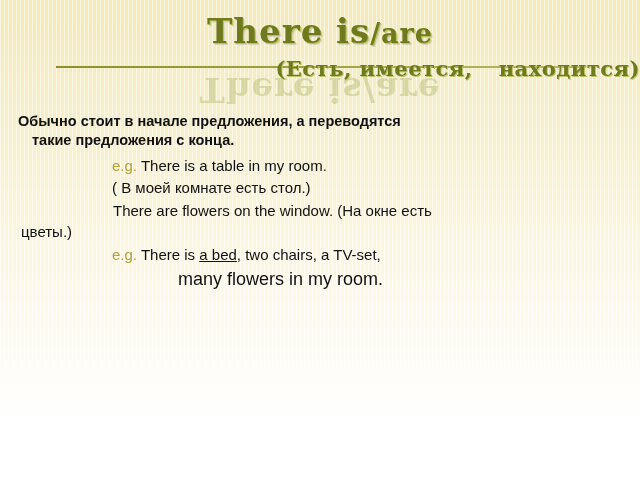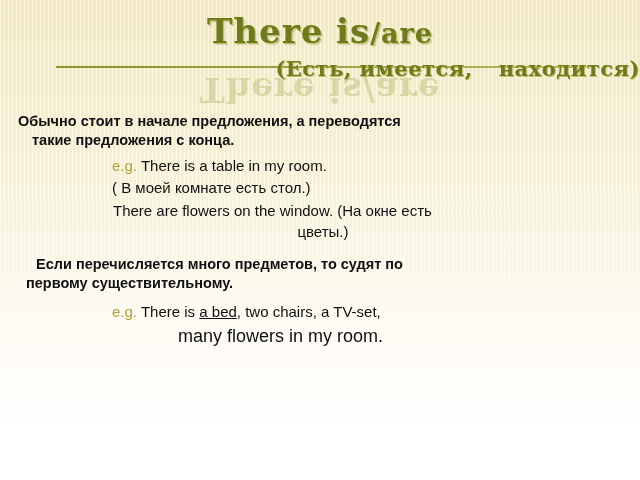--- a/index.html
+++ b/index.html
@@ -120,21 +120,20 @@
   .flow-wrap {
     font-size: 15px;
     line-height: 1.45;
     margin: 1px;
     padding-left: 94px;
   }
   .flow-wrap .cont {
     display: block;
     margin-left: -94px;
     padding-left: 2px;
-    text-align: center;
   }
   .rule-note {
     font-weight: bold;
     font-size: 14.5px;
     line-height: 1.3;
     margin: 12px 0 8px 0;
     padding-left: 18px;
   }
   .rule-note .l2 {
     display: block;
@@ -183,24 +182,20 @@
 
     <p class="example">
       <span>( В моей комнате есть стол.)</span>
     </p>
 
     <p class="flow-wrap">
       <span>There are flowers on the window. (На окне есть</span>
       <span class="cont">цветы.)</span>
     </p>
 
-    <p class="rule-note">
-      <span> Если перечисляется много предметов, то судят по</span>
-      <span class="l2">первому существительному.</span>
-    </p>
 
     <p class="example">
       <span class="eg">e.g.</span>
       <span>There is </span><span class="underline">a bed</span><span>, two chairs, a TV-set,</span>
     </p>
 
     <p class="last-line">
       <span>many flowers in my room.</span>
     </p>
 

